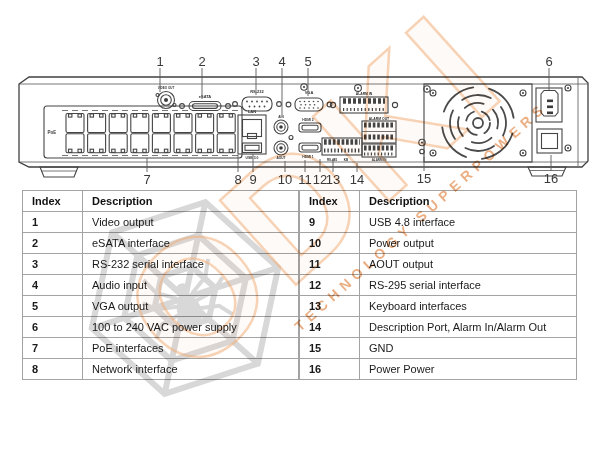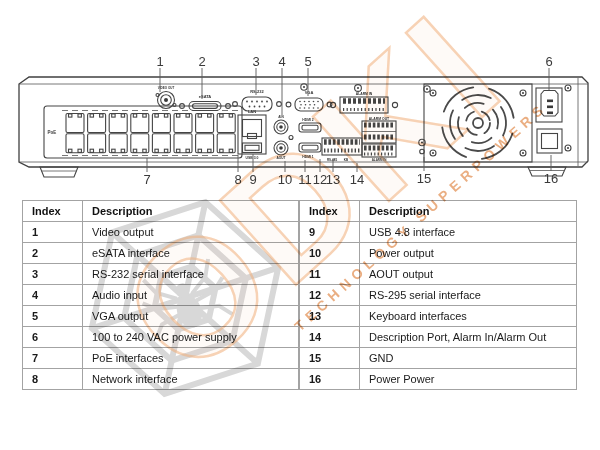--- a/index.html
+++ b/index.html
@@ -10,21 +10,21 @@
   .wm{position:absolute;top:0;left:0;z-index:5;pointer-events:none;mix-blend-mode:multiply;}
   .ln{fill:#ffffff;stroke:#454545;stroke-width:1.1;}
   .lnn{fill:none;stroke:#454545;stroke-width:1.1;}
   .thin{fill:none;stroke:#555555;stroke-width:0.8;}
   .teeth{stroke:#454545;fill:none;}
   .arc{fill:none;stroke:#4a4a4a;stroke-width:1.8;stroke-linecap:round;}
   .leader{stroke:#5a5a5a;stroke-width:0.9;}
   .callout{fill:#3a3a3a;font-size:13px;text-anchor:middle;}
   .plabel{fill:#333333;font-weight:bold;text-anchor:middle;}
   .dot{fill:#3a3a3a;}
-  .tbl{position:absolute;top:200px;border-collapse:collapse;table-layout:fixed;
+  .tbl{position:absolute;top:190px;border-collapse:collapse;table-layout:fixed;
        background:transparent;font-size:11px;color:#1a1a1a;z-index:2;
        border:1px solid #8c8c8c;}
   .tbl th,.tbl td{border:1px solid #a3a3a3;height:20px;padding:0 4px 0 9px;
        text-align:left;vertical-align:middle;white-space:nowrap;overflow:hidden;}
   .tbl th{font-weight:bold;color:#111;}
   .idx{width:46px;font-weight:bold;}
   .tbl-left{left:22px;width:277px;}
   .tbl-right{left:299px;width:278px;}
 </style>
 </head>

